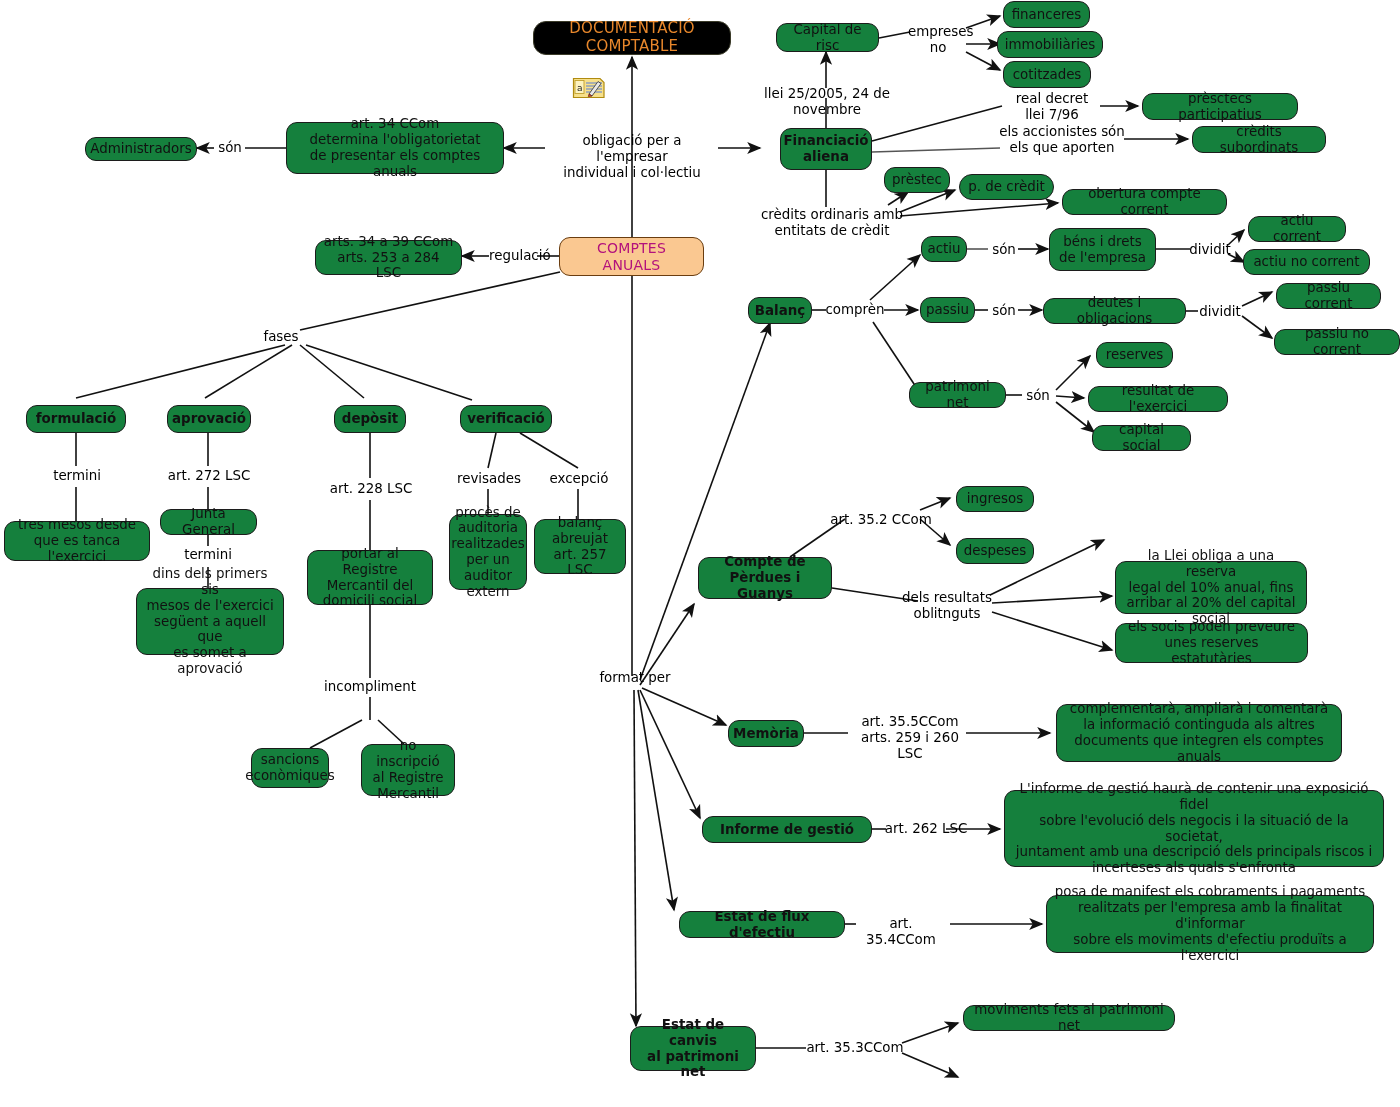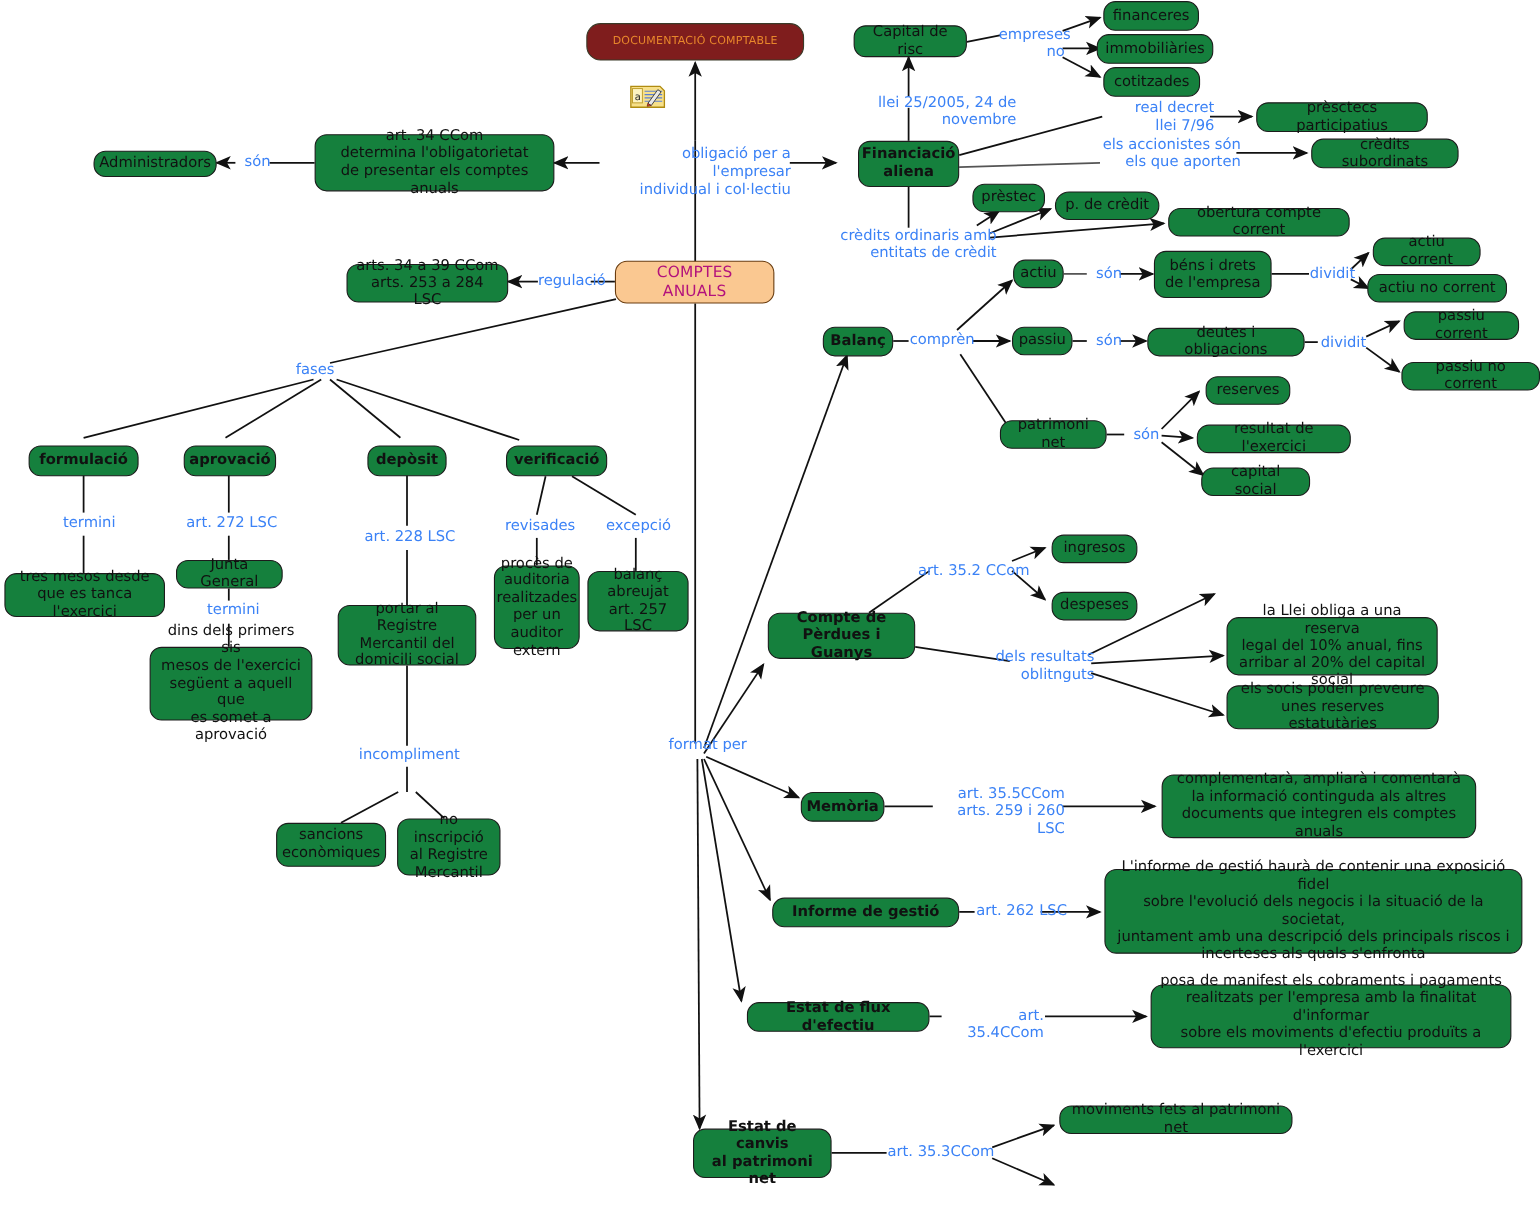--- a/index.html
+++ b/index.html
@@ -18,40 +18,40 @@
     justify-content:center;
     text-align:center;
     color:#111;
     font-size:13.4px;
     line-height:1.18;
     padding:3px 7px;
     white-space:pre-line;
   }
   .node.bold{font-weight:bold;}
   .node.title{
-    background:#7f1d1d;
+    background:#000000;
     border:1.8px solid #3a3a28;
     color:#e8872b;
-    font-size:10px;
+    font-size:15px;
     letter-spacing:.2px;
     border-radius:13px;
   }
   .node.accent{
     background:#fac891;
     border:1.8px solid #6a3d10;
     color:#b3127c;
     font-size:14px;
     letter-spacing:.2px;
   }
   .lbl{
     position:absolute;
     font-size:13.4px;
     line-height:1.2;
-    color:#3b82f6;
-    text-align:right;
+    color:#000000;
+    text-align:center;
     white-space:pre-line;
     background:transparent;
   }
   .note-icon{
     position:absolute;
     width:34px;height:24px;
   }
 </style>
 </head>
 <body>
@@ -259,21 +259,21 @@
 domicili social</div>
   <div class="node" style="left:449px;top:514px;width:78px;height:76px;text-align:center;">procès de
 auditoria
 realitzades
 per un
 auditor
 extern</div>
   <div class="node" style="left:534px;top:519px;width:92px;height:55px;">balanç
 abreujat
 art. 257 LSC</div>
-  <div class="node" style="left:251px;top:748px;width:100px;height:40px;">sancions
+  <div class="node" style="left:251px;top:748px;width:78px;height:40px;">sancions
 econòmiques</div>
   <div class="node" style="left:361px;top:744px;width:94px;height:52px;">no inscripció
 al Registre
 Mercantil</div>
 
   <div class="node" style="left:956px;top:486px;width:78px;height:26px;">ingresos</div>
   <div class="node" style="left:956px;top:538px;width:78px;height:26px;">despeses</div>
   <div class="node bold" style="left:698px;top:557px;width:134px;height:42px;">Compte de
 Pèrdues i Guanys</div>
   <div class="node" style="left:1115px;top:561px;width:192px;height:53px;">la Llei obliga a una reserva

